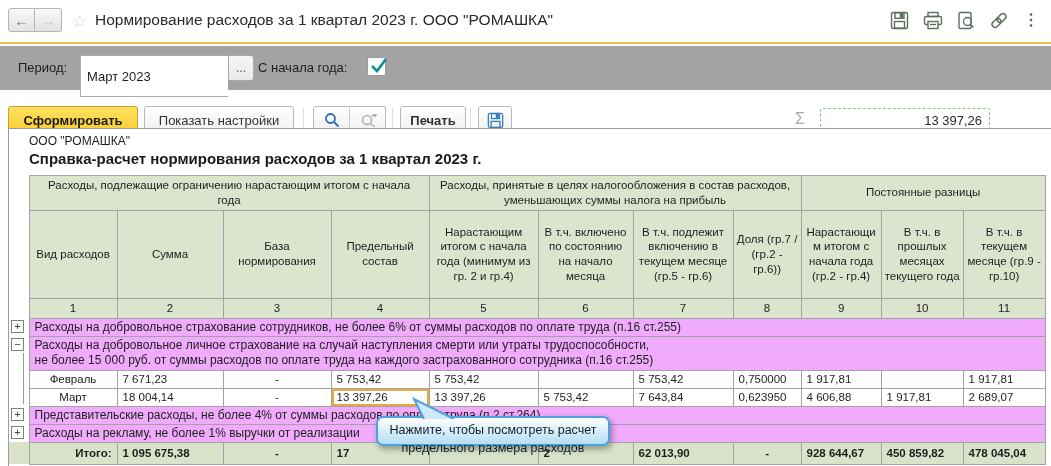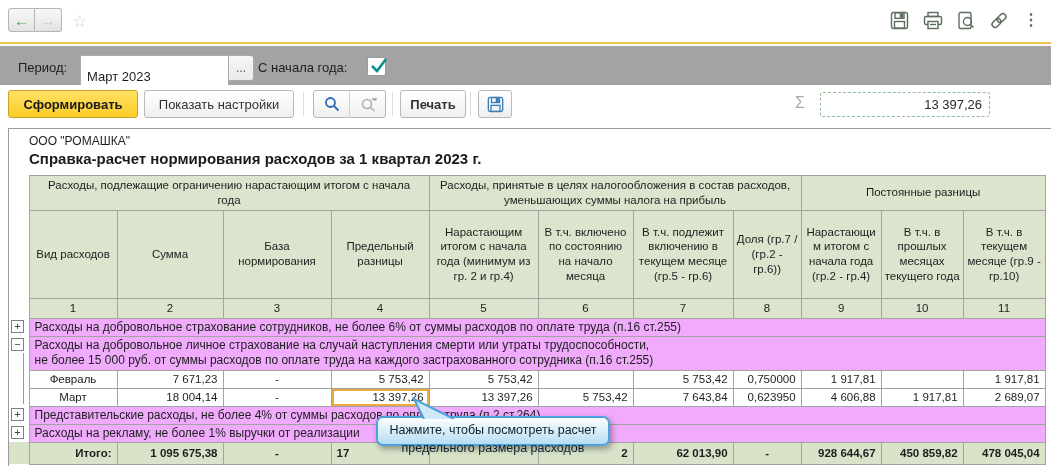--- a/index.html
+++ b/index.html
@@ -28,21 +28,21 @@
   .pinput { width:148px; height:42px; border:1px solid #ababab; border-right:none; background:#fff;
             font-size:13px; padding:0 6px; font-family:"Liberation Sans", sans-serif; color:#1e1e1e; }
   .pmore { width:26px; height:26px; border:1px solid #ababab; background:linear-gradient(#f6f6f6,#e9e9e9);
            border-radius:0 3px 3px 0; font-size:12px; color:#555; cursor:pointer; }
   .ytdlabel { position:absolute; left:258px; top:14px; font-size:13px; }
   .checkbox { position:absolute; left:367px; top:11px; width:19px; height:19px; background:#fff;
               border:1px solid #9a9a9a; border-radius:2px; cursor:pointer; }
   .checkbox svg { position:absolute; left:1px; top:-2px; }
 
   
-  .actionbar { position:absolute; left:0; top:85px; width:100%; height:38px; background:#fff; }
+  .actionbar { position:absolute; left:0; top:101px; width:100%; height:38px; background:#fff; }
   .btn { position:absolute; top:5px; height:28px; border:1px solid #b9b9b9; border-radius:3px;
          background:linear-gradient(#ffffff,#efefef); font-size:13px; color:#333;
          display:flex; align-items:center; justify-content:center; cursor:pointer;
          font-family:"Liberation Sans", sans-serif; }
   .btn-generate { left:8px; width:130px; background:linear-gradient(#ffe063,#fbcd2a); border-color:#c9a227;
                   color:#1a1a1a; font-weight:bold; }
   .btn-settings { left:144px; width:150px; }
   .btn-find { left:313px; width:37px; border-radius:3px 0 0 3px; }
   .btn-findcancel { left:349px; width:37px; border-radius:0 3px 3px 0; border-left:1px solid #cfcfcf; }
   .btn-print { left:400px; width:66px;font-weight:bold; }
@@ -66,21 +66,21 @@
   tr.grouphdr th { background:#DBE4CD; font-weight:normal; text-align:center; vertical-align:middle;
                    height:34px; padding:2px 6px; line-height:1.3; }
   tr.colhdr th { background:#DBE4CD; font-weight:normal; text-align:center; vertical-align:middle;
                  height:88px; padding:2px 3px; line-height:1.3; word-wrap:break-word; }
   tr.numrow th { background:#DBE4CD; font-weight:normal; text-align:center; height:20px; font-size:11.5px; }
   tr.section td.stext { background:#f0abfc; font-size:12px; padding:1px 2px 1px 5px; height:18px;
                         white-space:nowrap; }
   tr.section td.stall { height:33px; line-height:15.5px; }
   tr.data td { background:#fff; height:18px; padding:0 5px; white-space:nowrap; }
   td.name { text-align:center; }
-  td.num { text-align:right; }
+  td.num { }
   td.ctr { text-align:center; }
   tr.total td { background:#D9E3C9; height:22px; font-weight:bold; padding:0 5px; white-space:nowrap; }
   tr.total td.tname { text-align:right; }
   td.limit17 { text-align:left; padding-left:16px; }
   td.hl { box-shadow:inset 0 0 0 2px #EBA93C; background-color:#f4f2ea;
           background-image:radial-gradient(circle, #cfccbd 0.8px, transparent 1px);
           background-size:4px 4px; }
   .exp { display:inline-block; width:13px; height:13px; border:1px solid #808080; background:#fff;
          font-size:11px; line-height:11px; text-align:center; color:#444; margin:2px 0 0 2px; cursor:pointer; }
   .connector { position:absolute; left:14px; top:178px; width:1px; height:51px; background:#9a9a9a; }
@@ -102,20 +102,21 @@
   <div class="titlebar">
     <div class="navbtns">
       <div class="navbtn back">
         <span>←</span>
       </div>
       <div class="navbtn fwd">
         <span>→</span>
       </div>
     </div>
     <span class="star">☆</span>
+    <div class="wtitle">Нормирование расходов за 1 квартал 2023 г. ООО "РОМАШКА"</div>
     <div class="topicons">
       <span>
         <svg width="19" height="19" viewBox="0 0 19 19" fill="none" stroke="#5c6e5e" stroke-width="1.4">
           <rect x="1.5" y="1.5" width="16" height="16" rx="2"></rect>
           <rect x="5" y="1.8" width="9" height="5.5"></rect>
           <rect x="10.5" y="3" width="2" height="3" fill="#5c6e5e"></rect>
           <rect x="4.5" y="10.5" width="10" height="6.6"></rect>
         </svg>
       </span>
       <span>
@@ -219,21 +220,21 @@
           <th colspan="4">Расходы, подлежащие ограничению нарастающим итогом с начала года</th>
           <th colspan="4">Расходы, принятые в целях налогообложения в состав расходов, уменьшающих суммы налога на прибыль</th>
           <th colspan="3">Постоянные разницы</th>
         </tr>
 
         <tr class="colhdr">
           <td class="g"></td>
           <th>Вид расходов</th>
           <th>Сумма</th>
           <th>База нормирования</th>
-          <th>Предельный разницы</th>
+          <th>Предельный состав</th>
           <th>Нарастающим итогом с начала года (минимум из гр. 2 и гр.4)</th>
           <th>В т.ч. включено по состоянию на начало месяца</th>
           <th>В т.ч. подлежит включению в текущем месяце (гр.5 - гр.6)</th>
           <th>Доля (гр.7 / (гр.2 - гр.6))</th>
           <th>Нарастающим итогом с начала года (гр.2 - гр.4)</th>
           <th>В т.ч. в прошлых месяцах текущего года</th>
           <th>В т.ч. в текущем месяце (гр.9 - гр.10)</th>
         </tr>
 
         <tr class="numrow">

